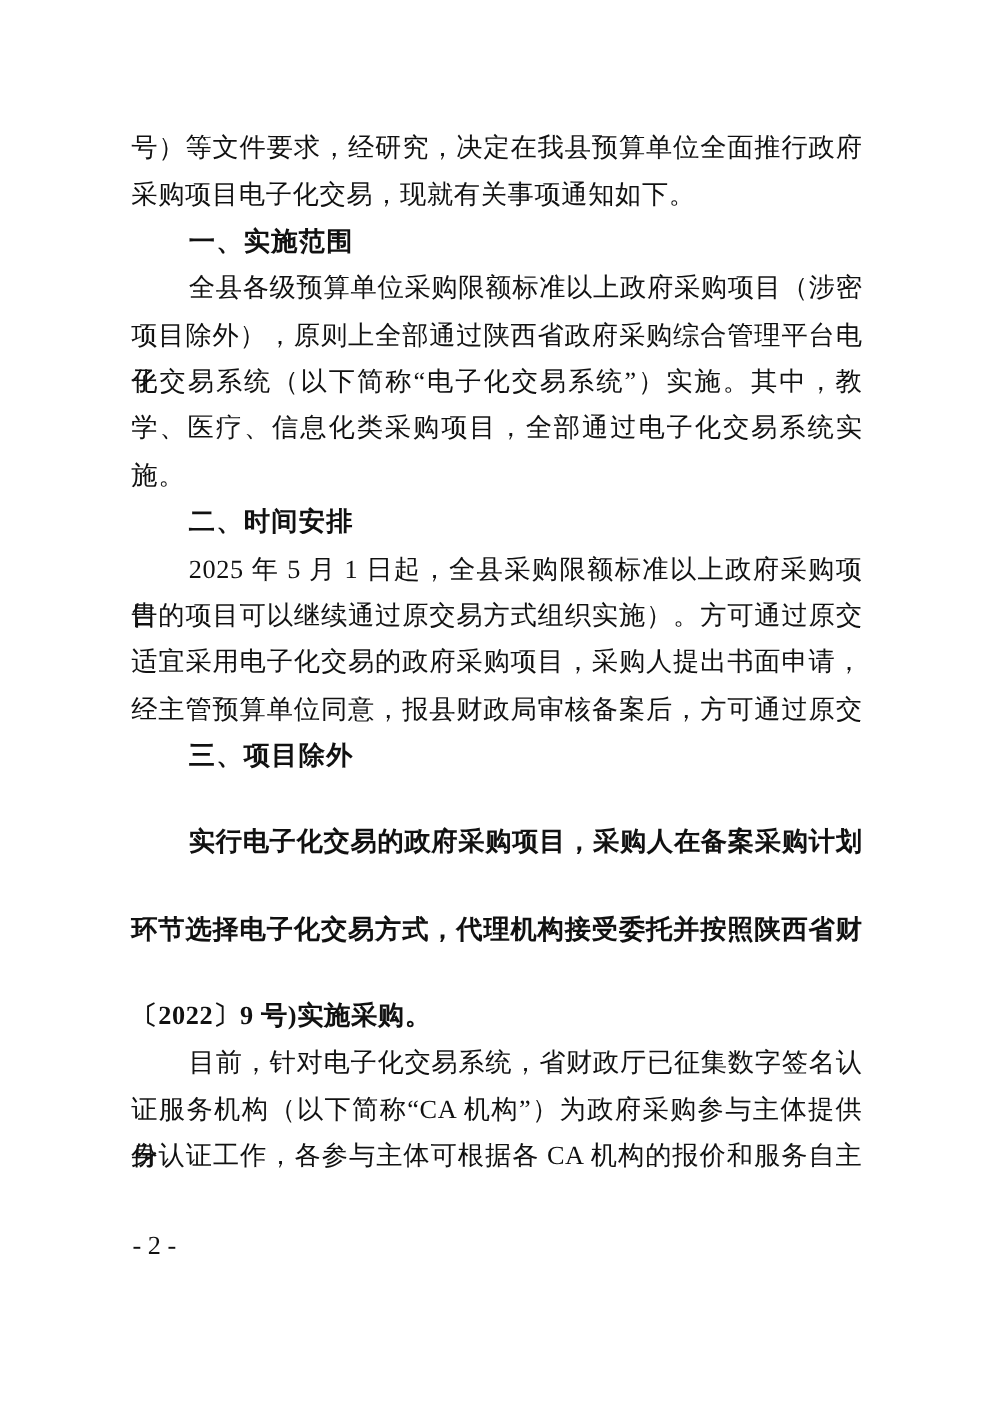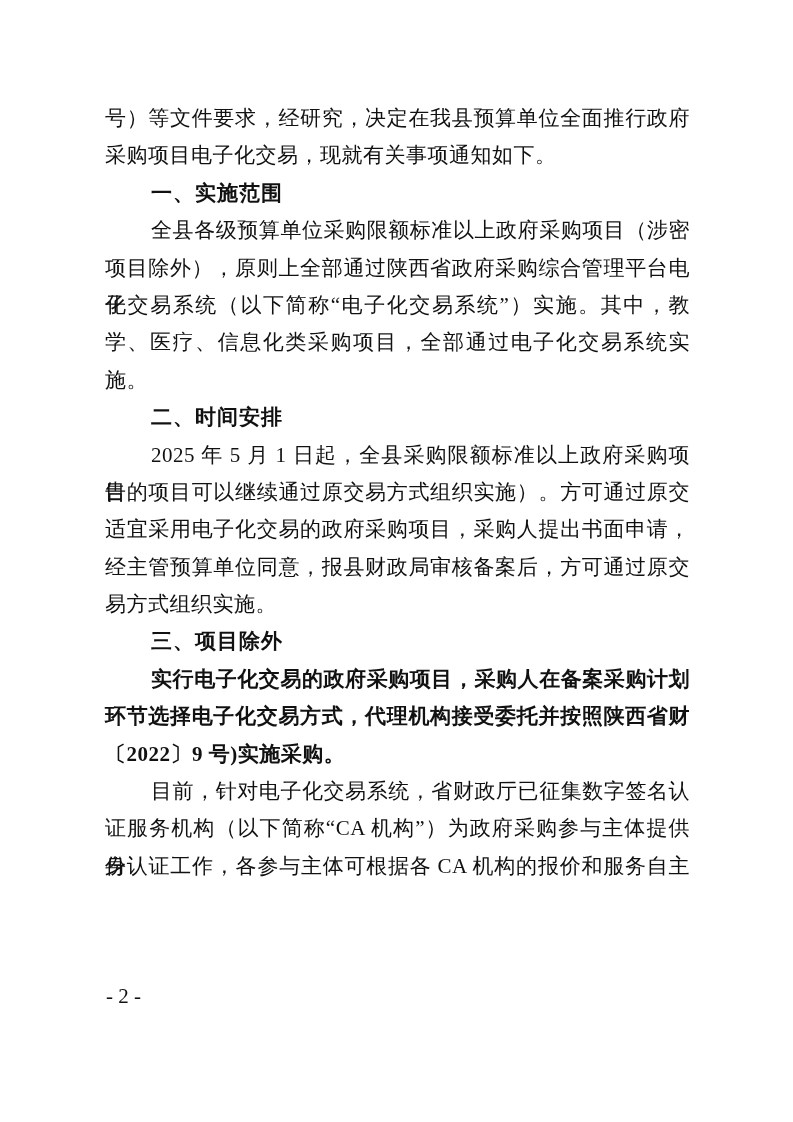--- a/index.html
+++ b/index.html
@@ -35,26 +35,27 @@
     text-align-last: justify;
     text-justify: inter-character;
   }
   .line.left {
     text-align: left;
   }
   .line.indent {
     text-indent: 46px;
   }
   .line.heading {
-    font-family: Liberation Serif, serif;
+    font-family: Liberation Sans, sans-serif;
     font-weight: bold;
     letter-spacing: 1px;
   }
   .line.bold {
     font-weight: bold;
+    margin-top: 32px;
   }
   .page-number {
     position: absolute;
     left: 106px;
     top: 983px;
     font-size: 21px;
     line-height: 26px;
     font-family: "Liberation Serif", "DejaVu Serif", serif;
     color: #111111;
   }
@@ -70,21 +71,20 @@
       <div class="line justify indent">全县各级预算单位采购限额标准以上政府采购项目（涉密</div>
       <div class="line justify">项目除外），原则上全部通过陕西省政府采购综合管理平台电子</div>
       <div class="line justify">化交易系统（以下简称“电子化交易系统”）实施。其中，教</div>
       <div class="line justify">学、医疗、信息化类采购项目，全部通过电子化交易系统实</div>
       <div class="line left">施。</div>
       <div class="line heading left indent">二、时间安排</div>
       <div class="line justify indent">2025 年 5 月 1 日起，全县采购限额标准以上政府采购项目</div>
       <div class="line justify">告的项目可以继续通过原交易方式组织实施）。方可通过原交</div>
       <div class="line justify">适宜采用电子化交易的政府采购项目，采购人提出书面申请，</div>
       <div class="line justify">经主管预算单位同意，报县财政局审核备案后，方可通过原交</div>
-      <div class="line left">易方式组织实施。</div>
       <div class="line heading left indent">三、项目除外</div>
       <div class="line bold justify indent">实行电子化交易的政府采购项目，采购人在备案采购计划</div>
       <div class="line bold justify">环节选择电子化交易方式，代理机构接受委托并按照陕西省财</div>
       <div class="line bold left">〔2022〕9 号)实施采购。</div>
       <div class="line justify indent">目前，针对电子化交易系统，省财政厅已征集数字签名认</div>
       <div class="line justify">证服务机构（以下简称“CA 机构”）为政府采购参与主体提供身</div>
       <div class="line justify">份认证工作，各参与主体可根据各 CA 机构的报价和服务自主</div>
     </div>
   <div class="page-number">- 2 -</div>
 </div>

